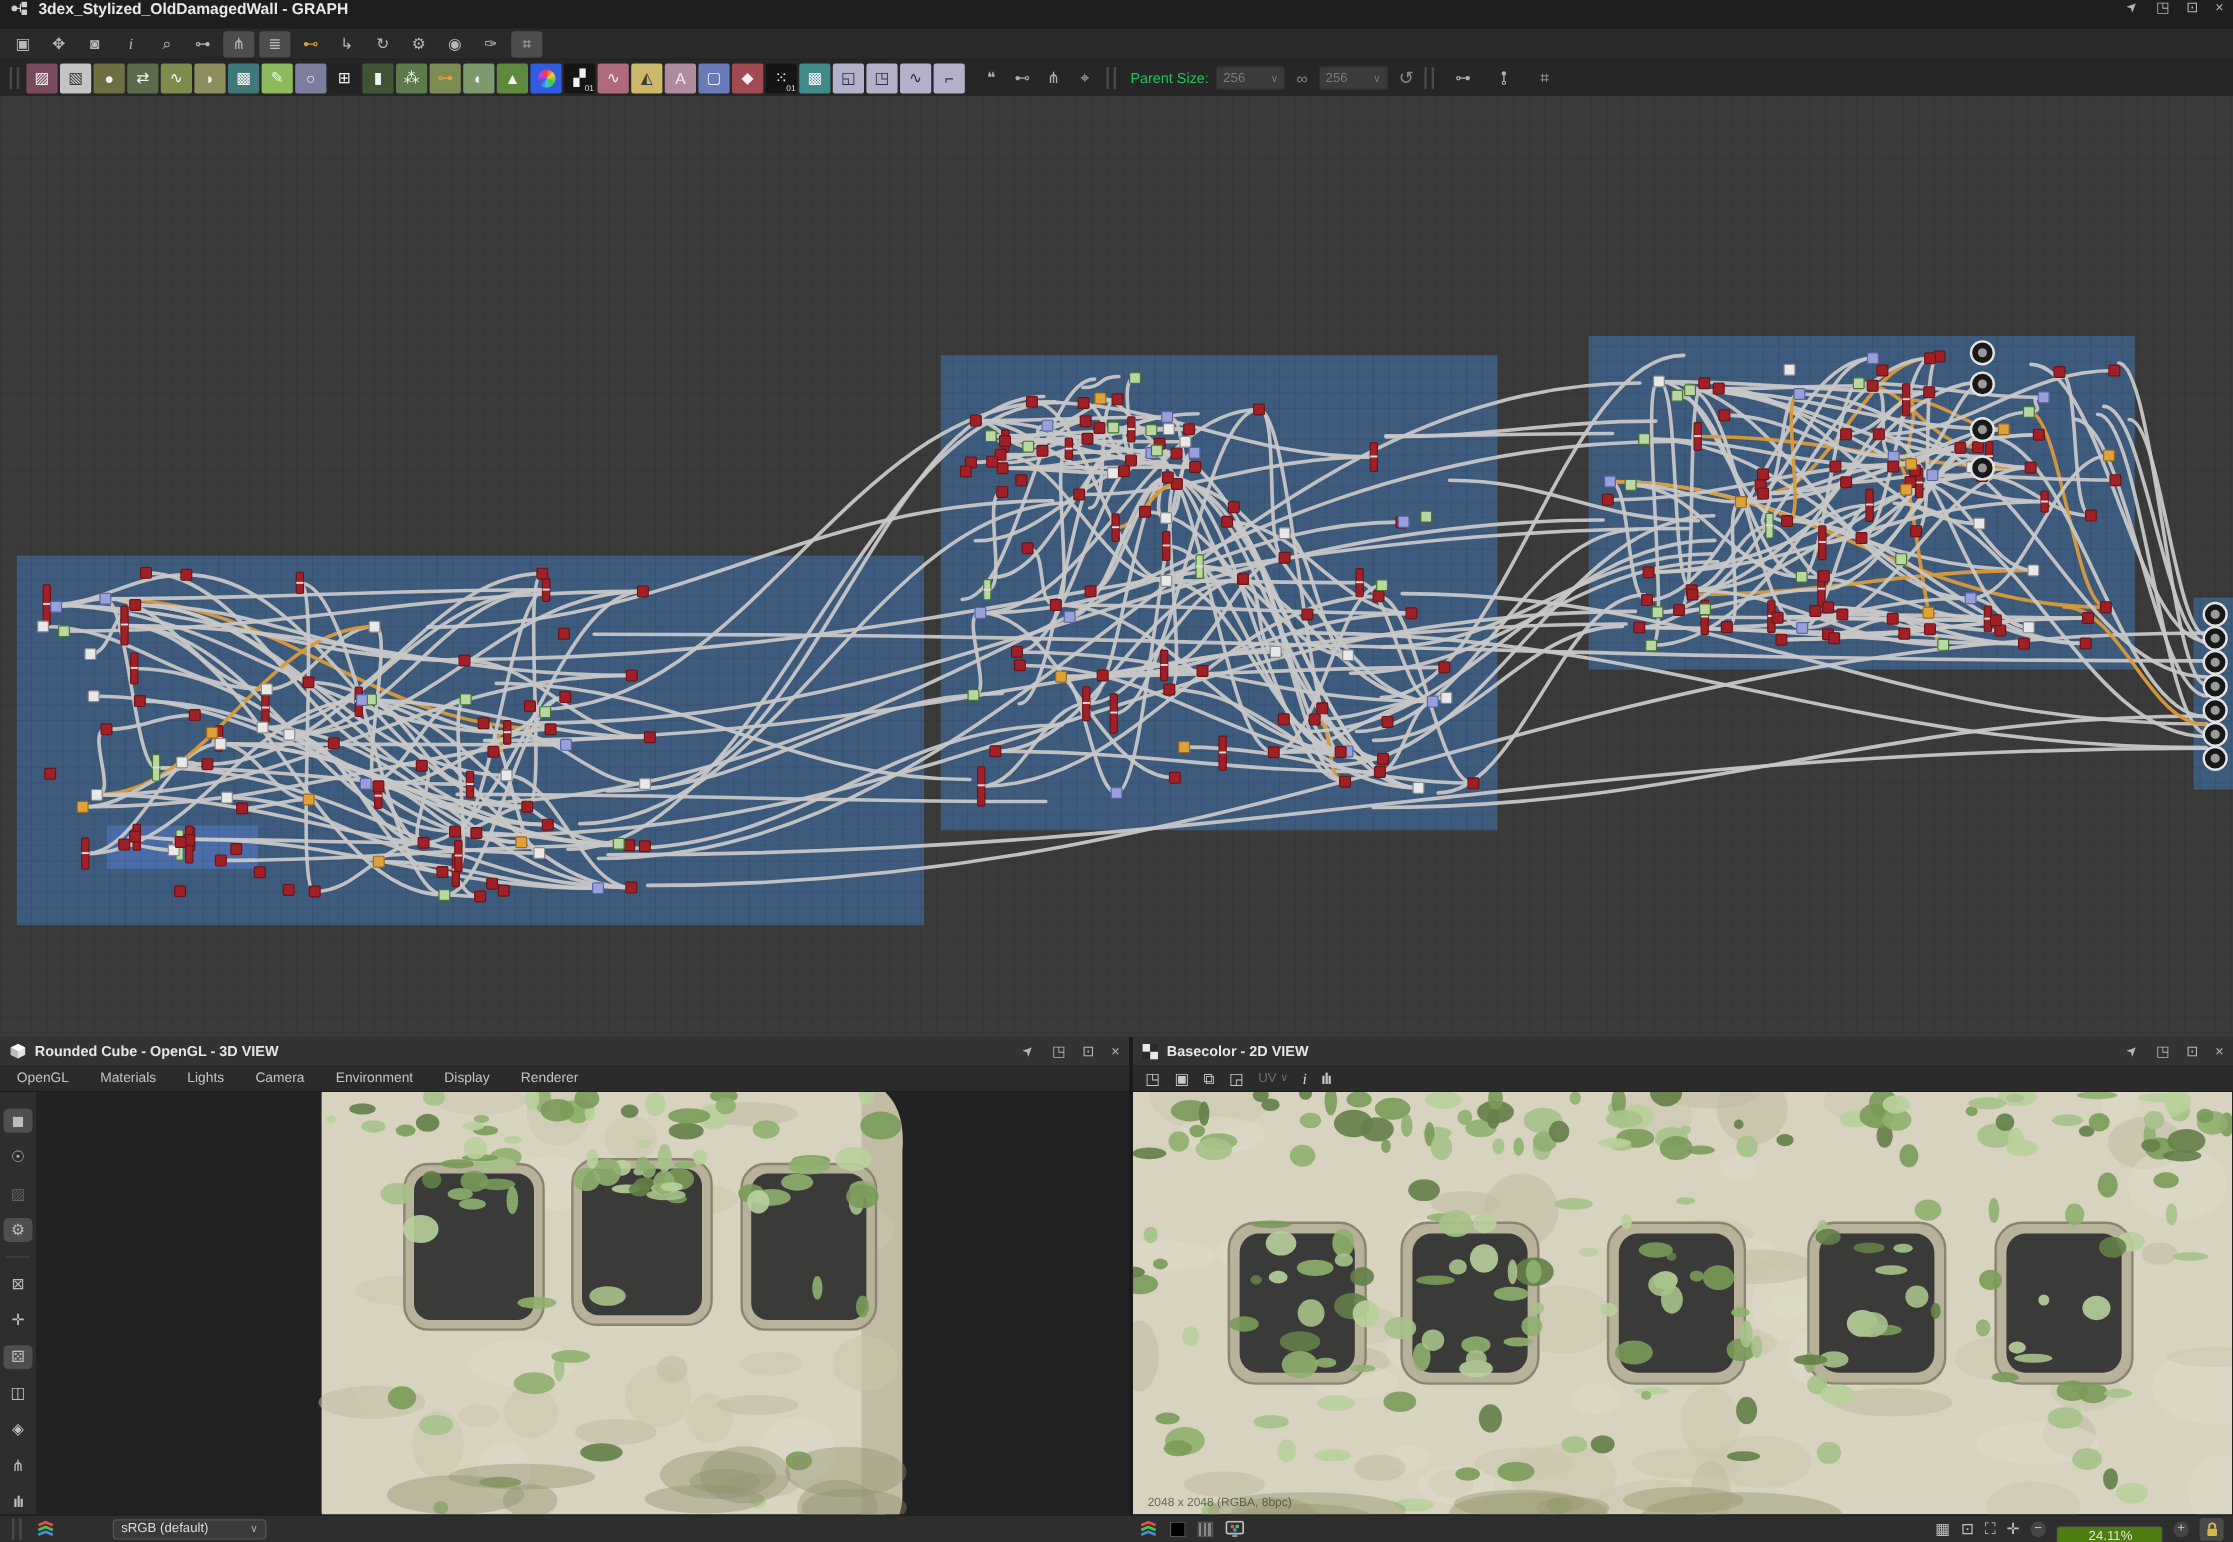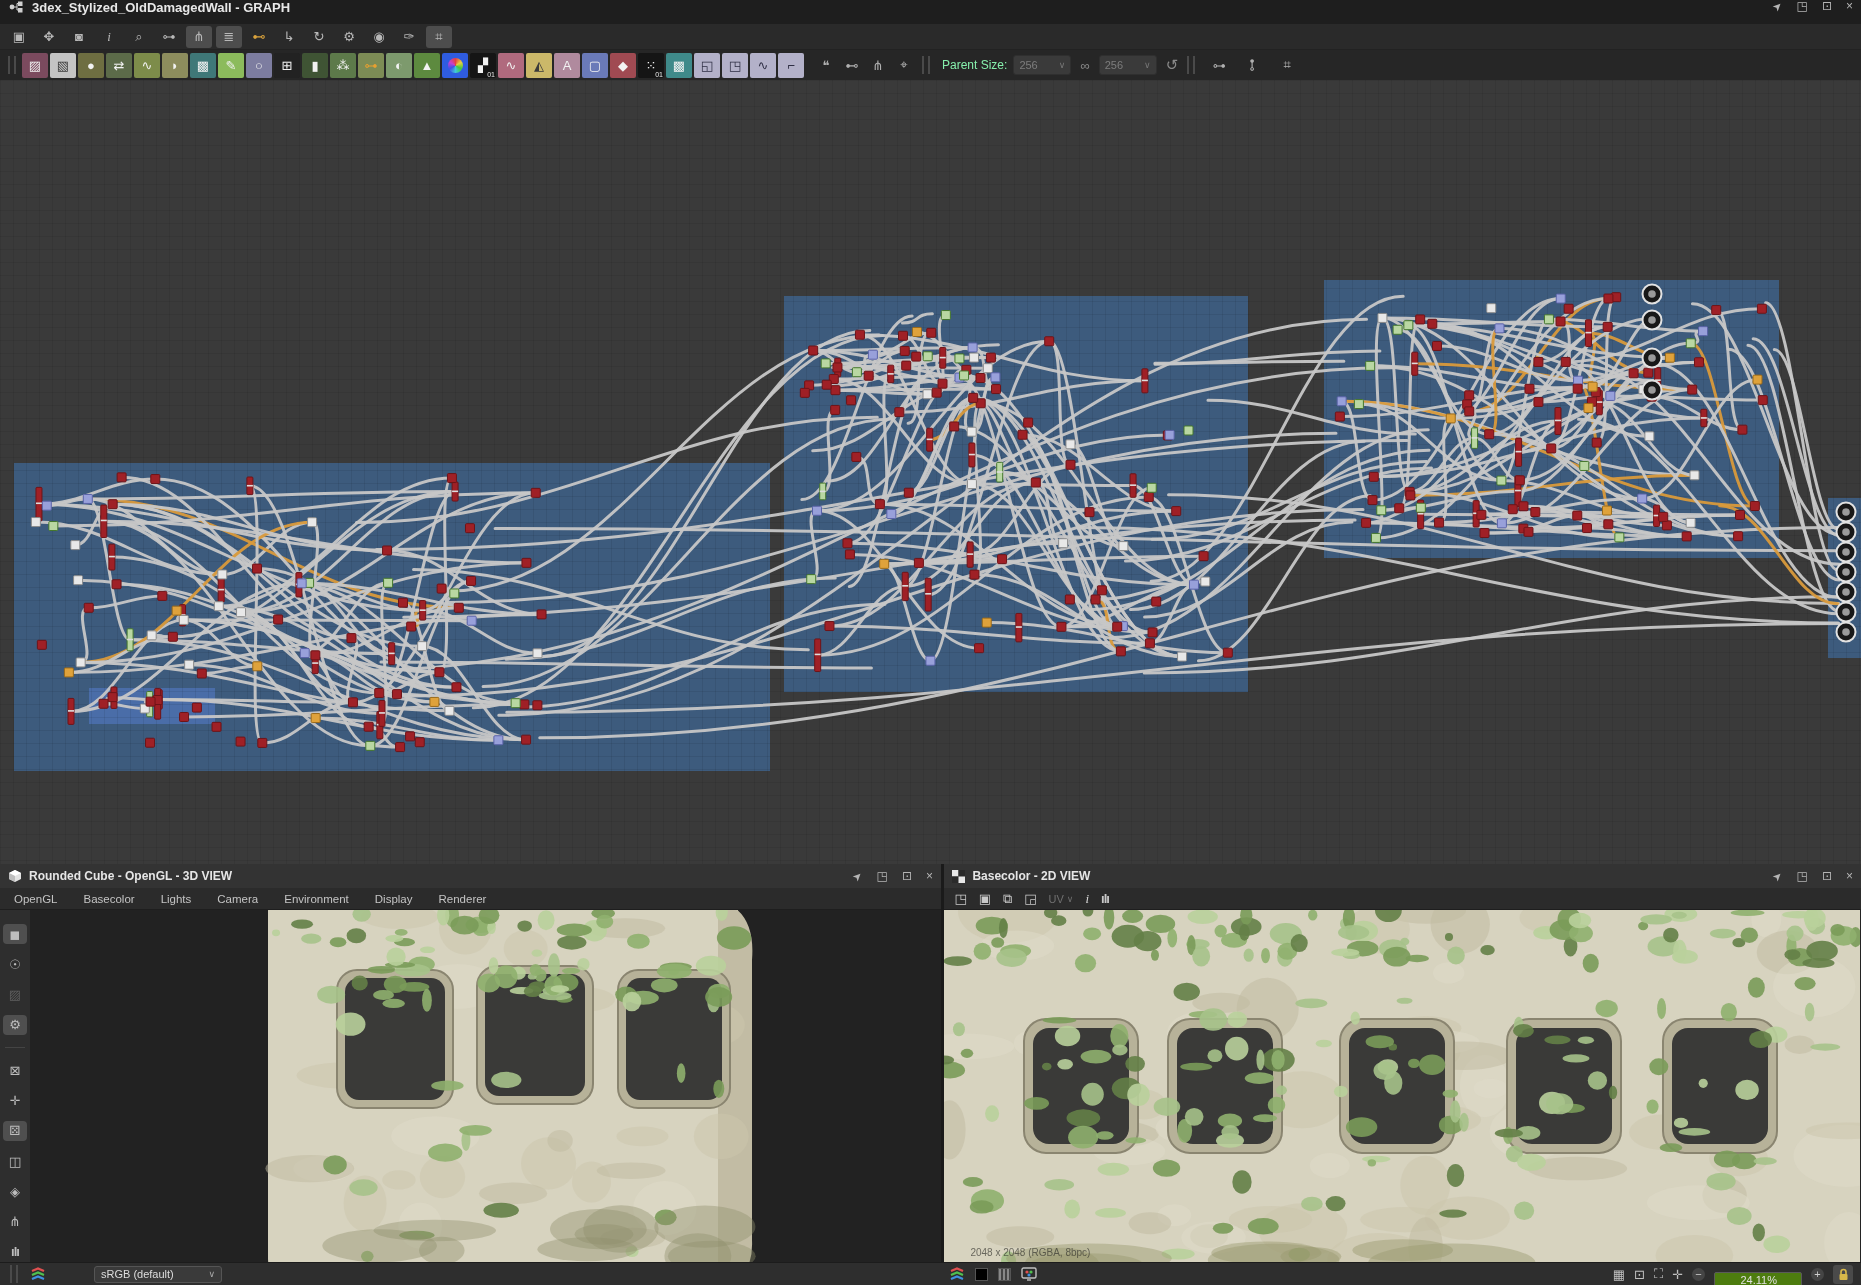--- a/index.html
+++ b/index.html
@@ -21,21 +21,21 @@
   .tb1-btn.accent { color:#d9a23c; }
 
   .toolbar2 { height:30px; background:#262626; display:flex; align-items:center; padding:0 4px; gap:2px; }
   .grip { width:8px; height:18px; border-left:2px solid #4a4a4a; border-right:2px solid #4a4a4a; margin:0 4px; }
   .tile { width:26px; height:25px; border-radius:2px; display:flex; align-items:center; justify-content:center; font-size:13px; color:#f2f2f2; position:relative; flex:none; }
   .tile .sub { position:absolute; right:1px; bottom:0; font-size:7px; color:#e8e8e8; }
   .tile .wheel { width:15px; height:15px; border-radius:50%;
     background:conic-gradient(#e84040,#e8d040,#40c840,#40c8d8,#4050e8,#c840d0,#e84040); }
   .tb2-gray { width:24px; height:24px; display:flex; align-items:center; justify-content:center; color:#b0b0b0; font-size:13px; }
   .psize { display:flex; align-items:center; gap:6px; margin-left:6px; }
-  .psize .lbl { font-size:12px; color:#86efac; }
+  .psize .lbl { font-size:12px; color:#22c55e; }
   .combo { width:58px; height:20px; background:#3a3a3a; border:1px solid #2f2f2f; border-radius:3px;
     display:flex; align-items:center; justify-content:space-between; padding:0 5px; font-size:11px; color:#7d7d7d; }
   .combo .car { font-size:9px; color:#777; }
   .ico-dim { color:#8a8a8a; font-size:13px; padding:0 3px; }
 
   
   .graph { position:relative; width:1861px; height:784px; background:#3a3a3a; }
   .graph svg { display:block; }
 
   
@@ -51,21 +51,21 @@
   .tb2d { height:22px; background:#2b2b2b; display:flex; align-items:center; gap:12px; padding:0 10px; flex:none; border-bottom:1px solid #1e1e1e; }
   .tb2d .t2icon { color:#c8c8c8; font-size:13px; }
   .tb2d .uv { font-size:11px; color:#6f6f6f; display:flex; gap:3px; align-items:center; }
   .tb2d .info-i { font-style:italic; font-family:"Liberation Serif","DejaVu Serif",serif; font-size:13px; color:#d8d8d8; }
   .pcontent { position:relative; flex:1; display:flex; overflow:hidden; }
   .sidebar3d { width:30px; background:#2e2e2e; display:flex; flex-direction:column; align-items:center; padding-top:14px; gap:10px; flex:none; }
   .sb-icon { width:24px; height:22px; display:flex; align-items:center; justify-content:center; font-size:13px; color:#bdbdbd; border-radius:4px; }
   .sb-icon.active { background:#4f4f4f; }
   .sb-icon.dim { color:#5f5f5f; }
   .sb-sep { width:20px; height:1px; background:#444; margin:2px 0; }
-  .texinfo { position:absolute; left:26px; bottom:4px; font-size:10px; color:rgba(45,45,40,0.65); }
+  .texinfo { position:absolute; left:12px; bottom:4px; font-size:10px; color:rgba(45,45,40,0.65); }
 
   
   .statusbar { height:23px; background:#2e2e2e; display:flex; align-items:center; border-top:1px solid #1c1c1c; }
   .sb-left { width:941px; display:flex; align-items:center; gap:8px; padding:0 6px; }
   .sb-right { flex:1; display:flex; align-items:center; gap:10px; padding:0 8px; }
   .cspace { height:17px; min-width:128px; background:#3a3a3a; border:1px solid #555; border-radius:3px;
     display:flex; align-items:center; justify-content:space-between; gap:10px; padding:0 6px; font-size:11px; color:#ddd;margin-left:40px; }
   .swatch { width:13px; height:13px; border:1px solid #555; }
   .swatch.black { background:#000; }
   .swatch.striped { background:repeating-linear-gradient(90deg,#888 0 2px,#444 2px 4px); }
@@ -907,21 +907,21 @@
         <span class="ptitle">Rounded Cube - OpenGL - 3D VIEW</span>
         <div class="win-icons">
             <span class="pin">➤</span>
             <span>◳</span>
             <span>⊡</span>
             <span>×</span>
           </div>
       </div>
       <div class="menubar" id="menu3d">
           <span>OpenGL</span>
-          <span>Basecolor</span>
+          <span>Materials</span>
           <span>Lights</span>
           <span>Camera</span>
           <span>Environment</span>
           <span>Display</span>
           <span>Renderer</span>
         </div>
       <div class="pcontent">
         <div class="sidebar3d" id="sidebar3d">
             <div class="sb-icon active">◼</div>
             <div class="sb-icon">☉</div>

